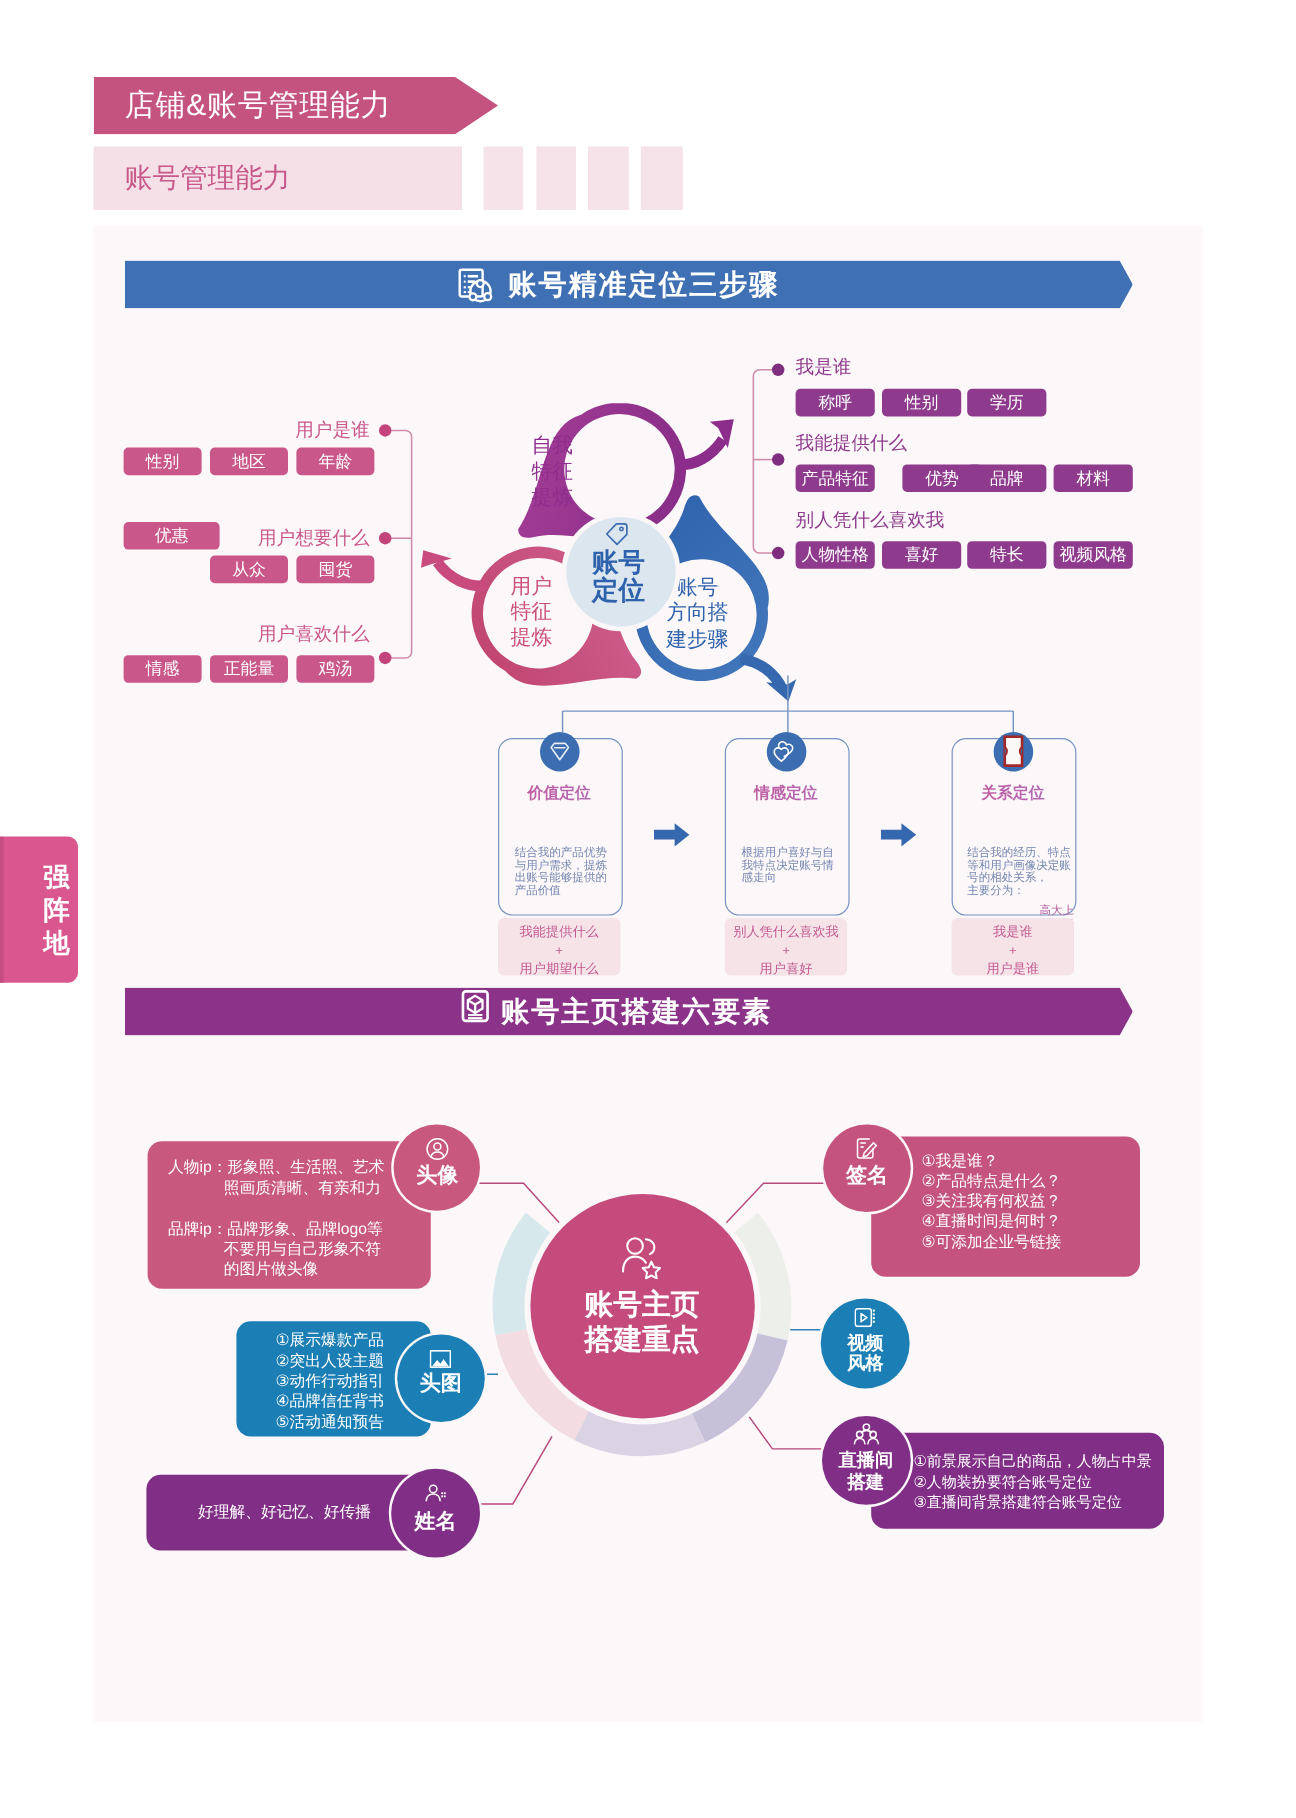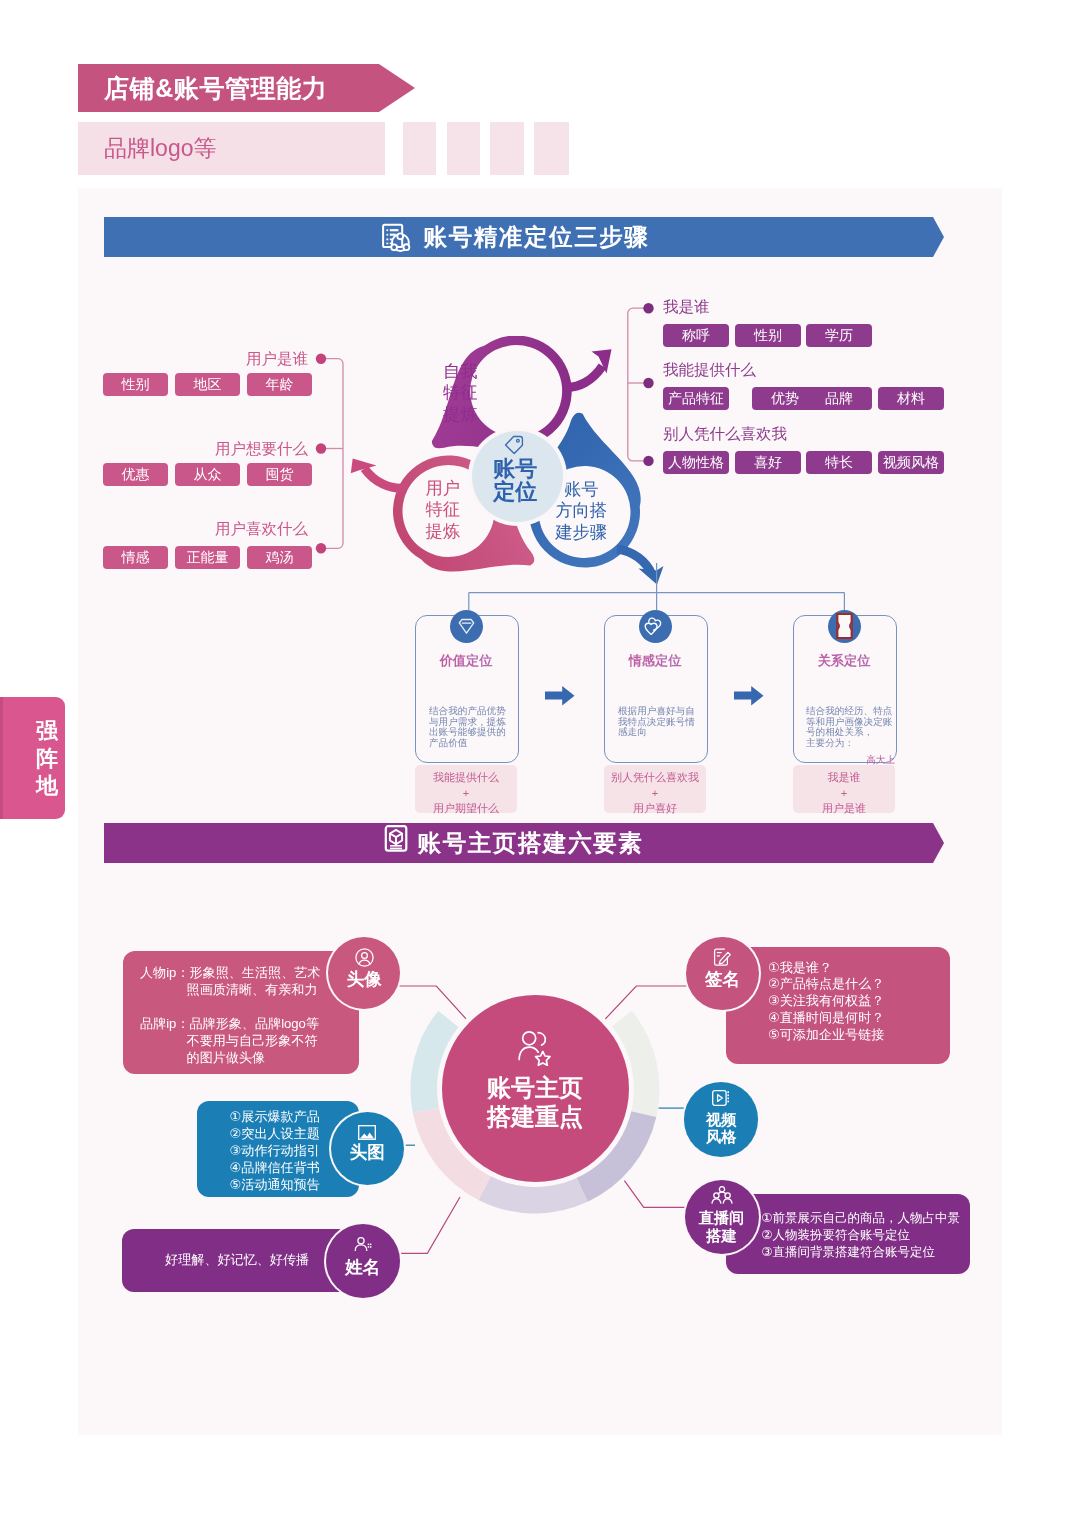--- a/index.html
+++ b/index.html
@@ -13,21 +13,21 @@
   #side-tab{left:0;top:697px;width:65px;height:122px;background:#D9578E;
     border-radius:0 9px 9px 0;box-shadow:inset 3px 0 0 #C44C80;}
   #side-tab .t{display:block;width:22px;margin:0 0 0 36px;text-align:center;color:#fff;
     font-size:22px;font-weight:bold;line-height:1.26;padding-top:20px;box-sizing:content-box;}
 
   
   #title-banner{left:78px;top:64px;width:337px;height:48px;}
   #title-banner .bg{position:absolute;left:0;top:0;right:0;bottom:0;background:#C5537F;
     clip-path:polygon(0 0, 89.3% 0, 100% 50%, 89.3% 100%, 0 100%);}
   #title-banner .txt{position:absolute;left:26px;top:0;height:53px;line-height:48px;
-    color:#fff;font-size:25px;font-weight:bold;letter-spacing:.6px;}
+    color:#fff;font-size:25px;font-weight:normal;letter-spacing:.6px;}
 
   #subtitle-bar{left:78px;top:122px;width:307px;height:53px;background:#F4E0E6;}
   #subtitle-bar .txt{position:absolute;left:26px;top:0;height:52px;line-height:52px;
     color:#C8578A;font-size:23px;}
   .deco-block{position:absolute;top:122px;height:53px;background:#F6E3E9;}
 
   
   #panel{left:78px;top:188px;width:924px;height:1247px;background:#FCF7F8;}
 
   
@@ -75,21 +75,21 @@
   <div class="abs" id="side-tab">
     <span class="t">强阵地</span>
   </div>
 
   <div class="abs" id="title-banner">
     <div class="bg"></div>
     <div class="txt">店铺&amp;账号管理能力</div>
   </div>
 
   <div class="abs" id="subtitle-bar">
-    <div class="txt">品牌logo等</div>
+    <div class="txt">账号管理能力</div>
   </div>
   <div class="deco-block" style="left:403px;width:33px"></div>
   <div class="deco-block" style="left:447px;width:33px"></div>
   <div class="deco-block" style="left:490px;width:34px"></div>
   <div class="deco-block" style="left:534px;width:35px"></div>
 
   <div class="abs" id="panel"></div>
 
   <div class="sec-bar" id="sec1-bar" style="left:104px;top:217px;width:840px">
     <div class="bg" style="background:#4070B4"></div>
@@ -118,21 +118,21 @@
     <circle cx="21" cy="108.5" r="5.2" fill="#C2447B"></circle>
     <circle cx="21" cy="208.3" r="5.2" fill="#C2447B"></circle>
   </svg>
 
   <div class="lbl-pink" style="left:148px;width:160px;top:349.8px">用户是谁</div>
   <div class="tag tag-pink" style="left:103px;top:373px;width:65px">性别</div>
   <div class="tag tag-pink" style="left:175px;top:373px;width:65px">地区</div>
   <div class="tag tag-pink" style="left:247px;top:373px;width:65px">年龄</div>
 
   <div class="lbl-pink" style="left:148px;width:160px;top:439.7px">用户想要什么</div>
-  <div class="tag tag-pink" style="left:103px;top:463px;width:65px">优惠</div>
+  <div class="tag tag-pink" style="left:103px;top:435px;width:80px">优惠</div>
   <div class="tag tag-pink" style="left:175px;top:463px;width:65px">从众</div>
   <div class="tag tag-pink" style="left:247px;top:463px;width:65px">囤货</div>
 
   <div class="lbl-pink" style="left:148px;width:160px;top:520px">用户喜欢什么</div>
   <div class="tag tag-pink" style="left:103px;top:546px;width:65px">情感</div>
   <div class="tag tag-pink" style="left:175px;top:546px;width:65px">正能量</div>
   <div class="tag tag-pink" style="left:247px;top:546px;width:65px">鸡汤</div>
 
   <svg class="abs" style="left:615px;top:290px" width="60" height="200" viewBox="0 0 60 200">
     <path d="M33.5 18.2 H17.8 A5 5 0 0 0 12.8 23.2 V165.9 A5 5 0 0 0 17.8 170.9 H33.5" fill="none" stroke="#D08CAA" stroke-width="1.3"></path>

